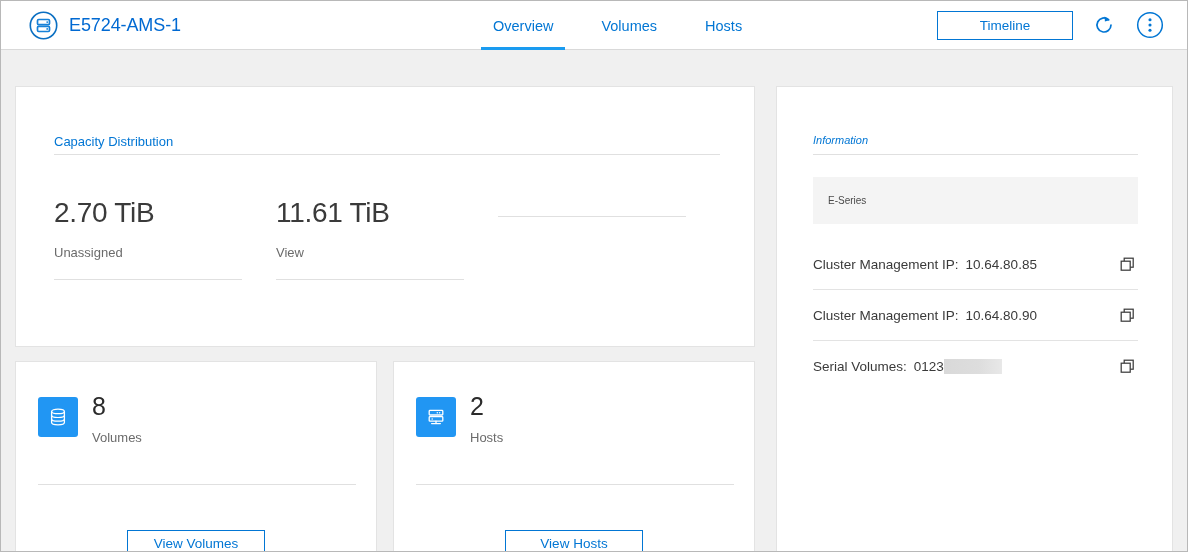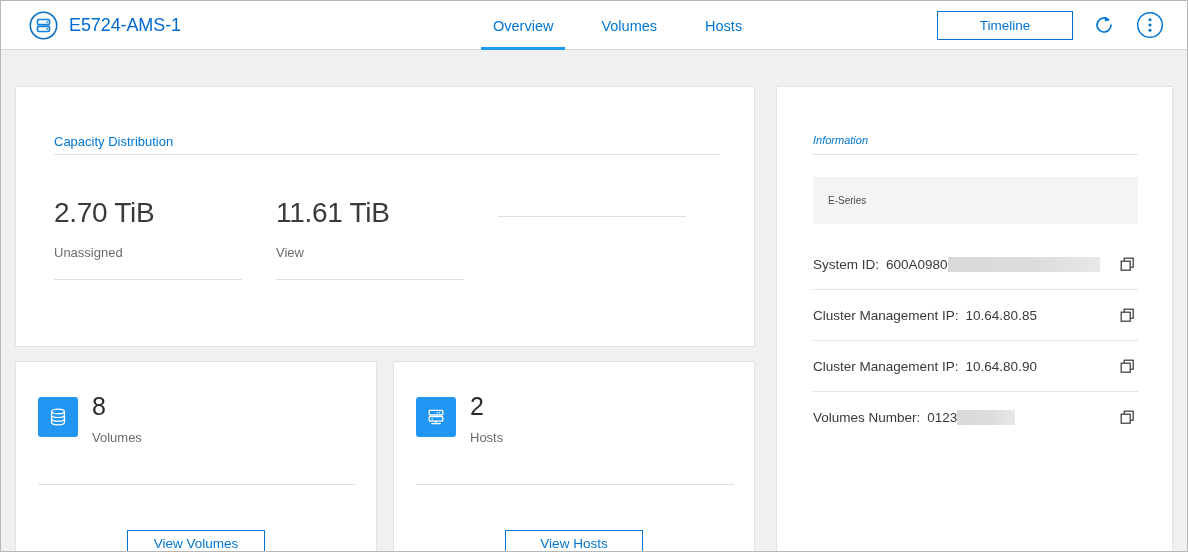--- a/index.html
+++ b/index.html
@@ -449,31 +449,20 @@
       </div>
     </div>
 
     <div class="card info-card">
       <div class="info-title">Information</div>
       <div class="info-rule"></div>
       <div class="info-banner">E-Series</div>
 
       <div class="info-list">
 
-        <div class="info-row">
-          <span class="info-key">System ID:</span>
-          <span class="info-val">600A0980</span>
-          <span class="redact" style="width: 152px;"></span>
-          <span class="copy-btn">
-            <svg width="17" height="17" viewBox="0 0 17 17">
-              <rect x="5.2" y="2.2" width="9" height="9" fill="none" stroke="#3d3d3d" stroke-width="1.25"></rect>
-              <rect x="2.2" y="5.2" width="9" height="9" fill="#ffffff" stroke="#3d3d3d" stroke-width="1.25"></rect>
-            </svg>
-          </span>
-        </div>
 
         <div class="info-row">
           <span class="info-key">Cluster Management IP:</span>
           <span class="info-val">10.64.80.85</span>
           <span class="copy-btn">
             <svg width="17" height="17" viewBox="0 0 17 17">
               <rect x="5.2" y="2.2" width="9" height="9" fill="none" stroke="#3d3d3d" stroke-width="1.25"></rect>
               <rect x="2.2" y="5.2" width="9" height="9" fill="#ffffff" stroke="#3d3d3d" stroke-width="1.25"></rect>
             </svg>
           </span>
@@ -484,21 +473,21 @@
           <span class="info-val">10.64.80.90</span>
           <span class="copy-btn">
             <svg width="17" height="17" viewBox="0 0 17 17">
               <rect x="5.2" y="2.2" width="9" height="9" fill="none" stroke="#3d3d3d" stroke-width="1.25"></rect>
               <rect x="2.2" y="5.2" width="9" height="9" fill="#ffffff" stroke="#3d3d3d" stroke-width="1.25"></rect>
             </svg>
           </span>
         </div>
 
         <div class="info-row" style="border-bottom:none;">
-          <span class="info-key">Volumes Number:</span>
+          <span class="info-key">Serial Volumes:</span>
           <span class="info-val">0123</span>
           <span class="redact" style="width: 58px;"></span>
           <span class="copy-btn">
             <svg width="17" height="17" viewBox="0 0 17 17">
               <rect x="5.2" y="2.2" width="9" height="9" fill="none" stroke="#3d3d3d" stroke-width="1.25"></rect>
               <rect x="2.2" y="5.2" width="9" height="9" fill="#ffffff" stroke="#3d3d3d" stroke-width="1.25"></rect>
             </svg>
           </span>
         </div>
 

